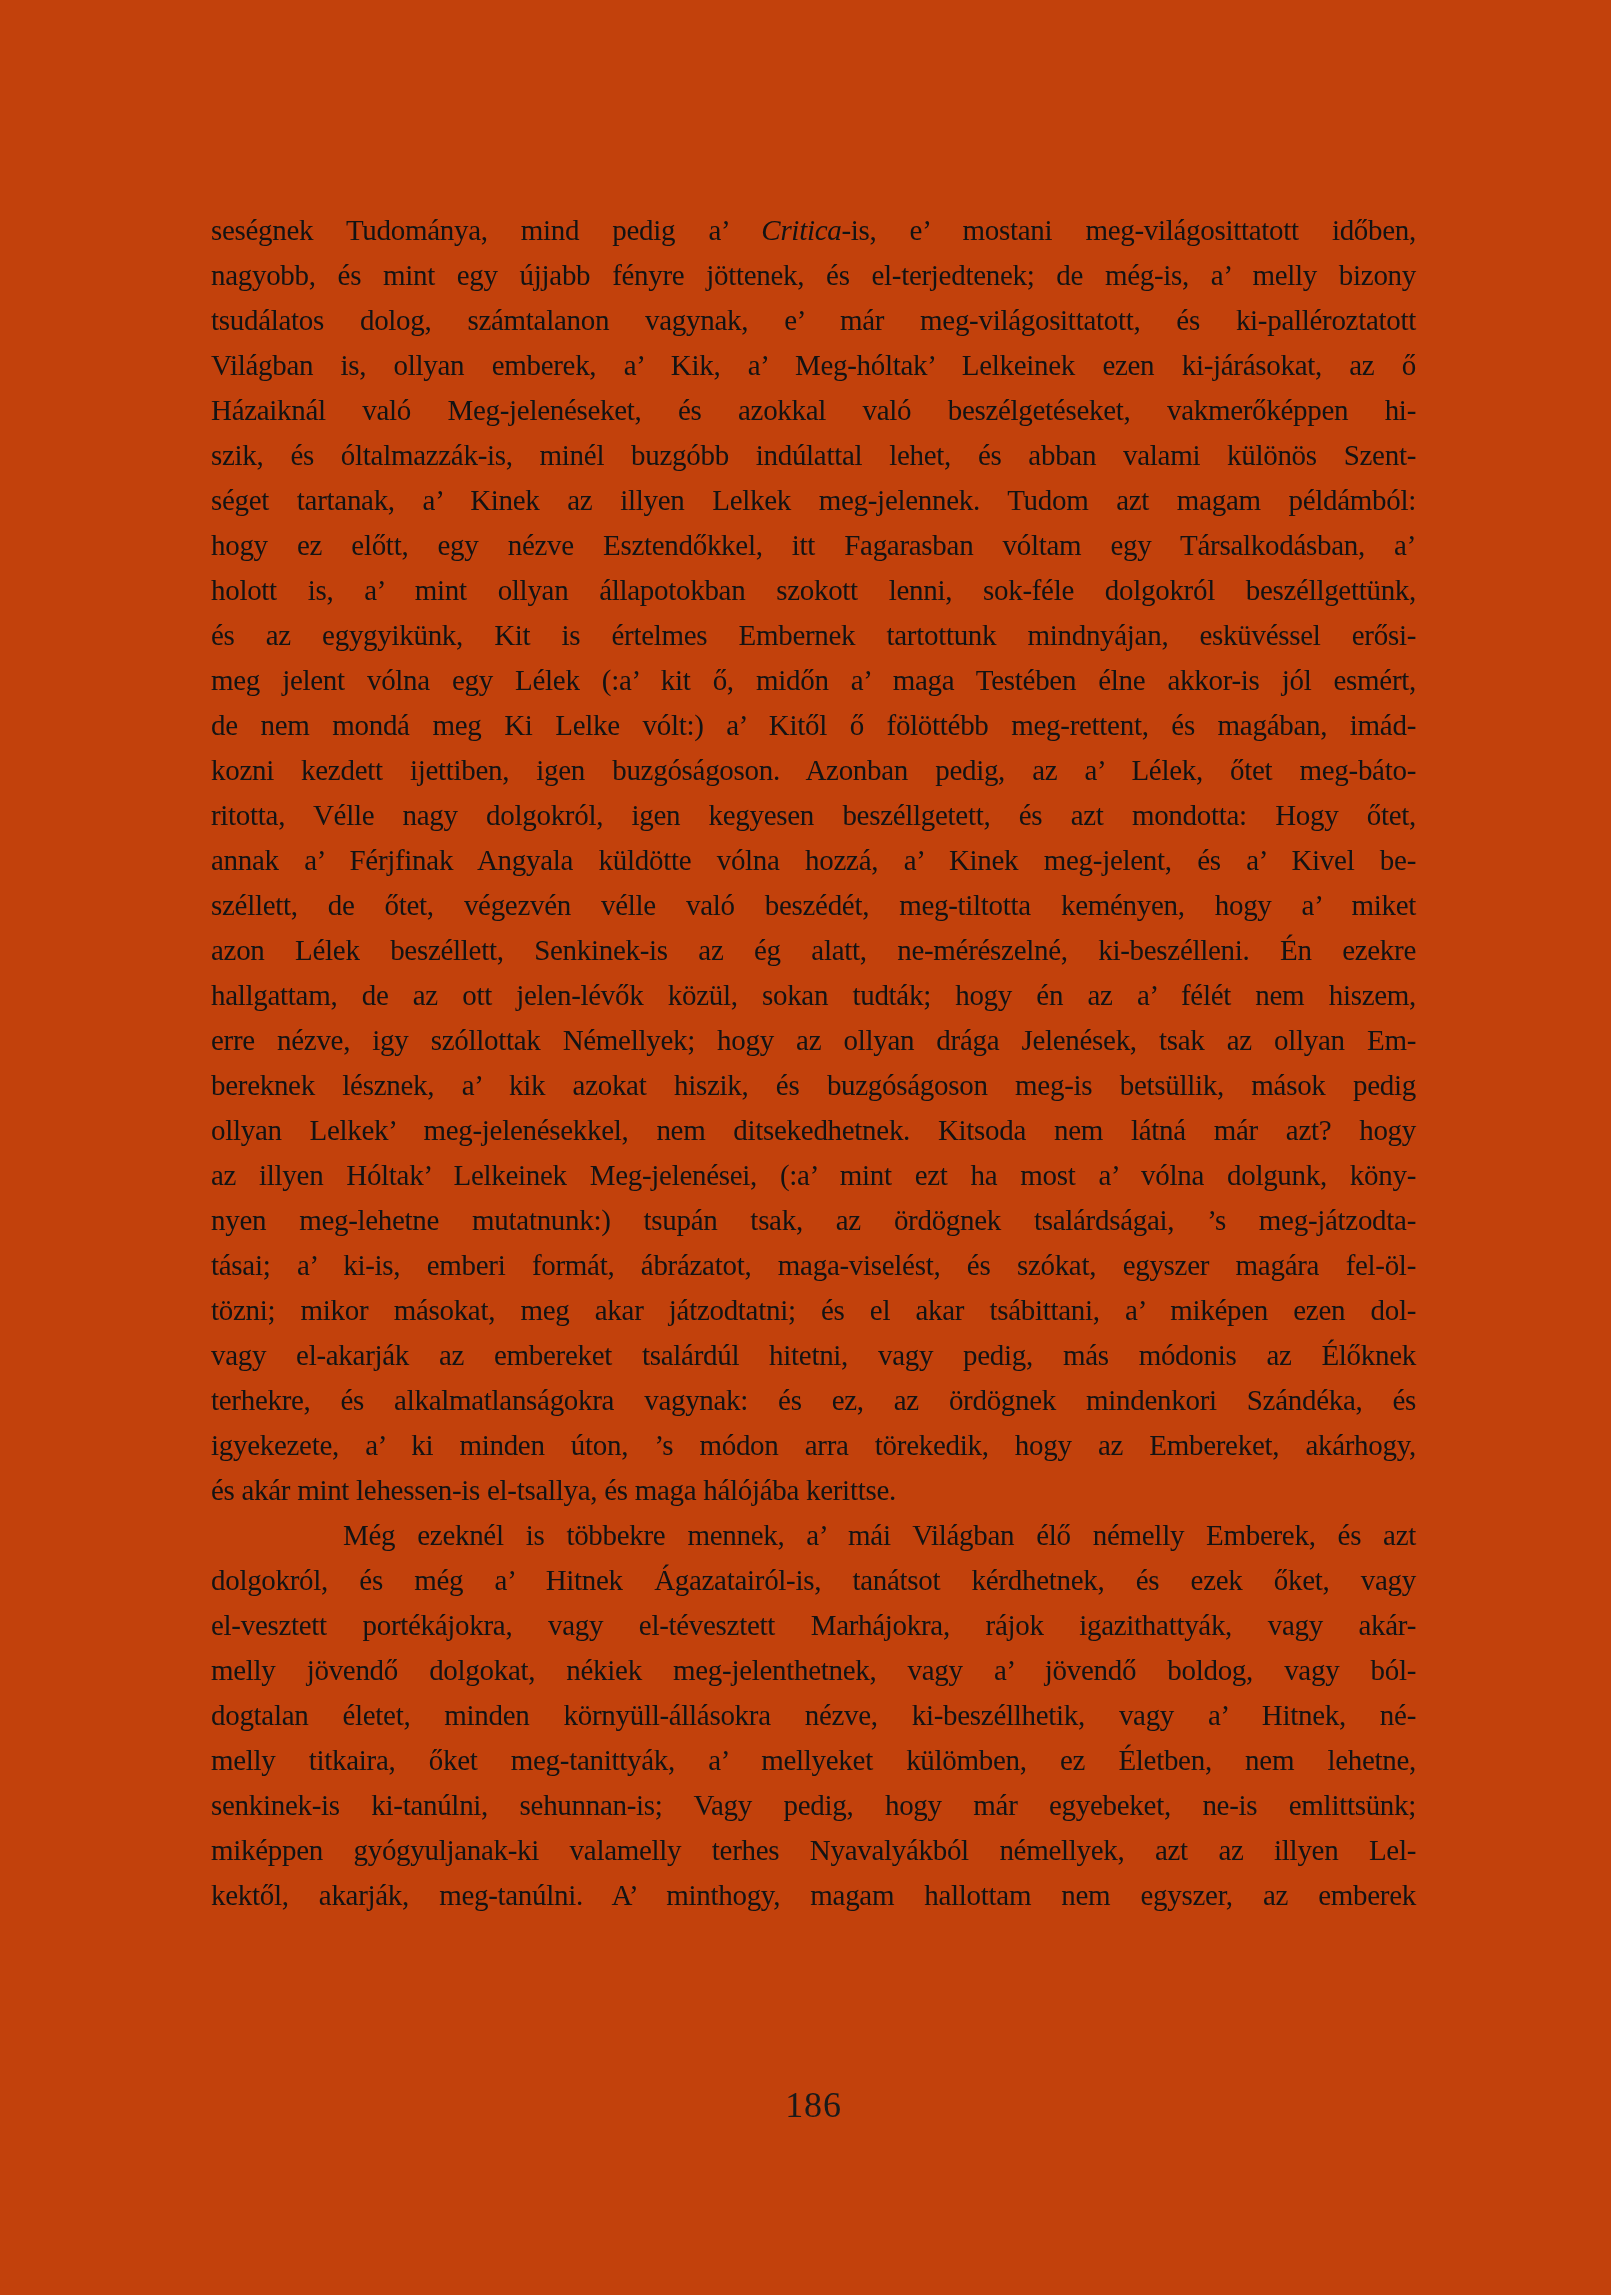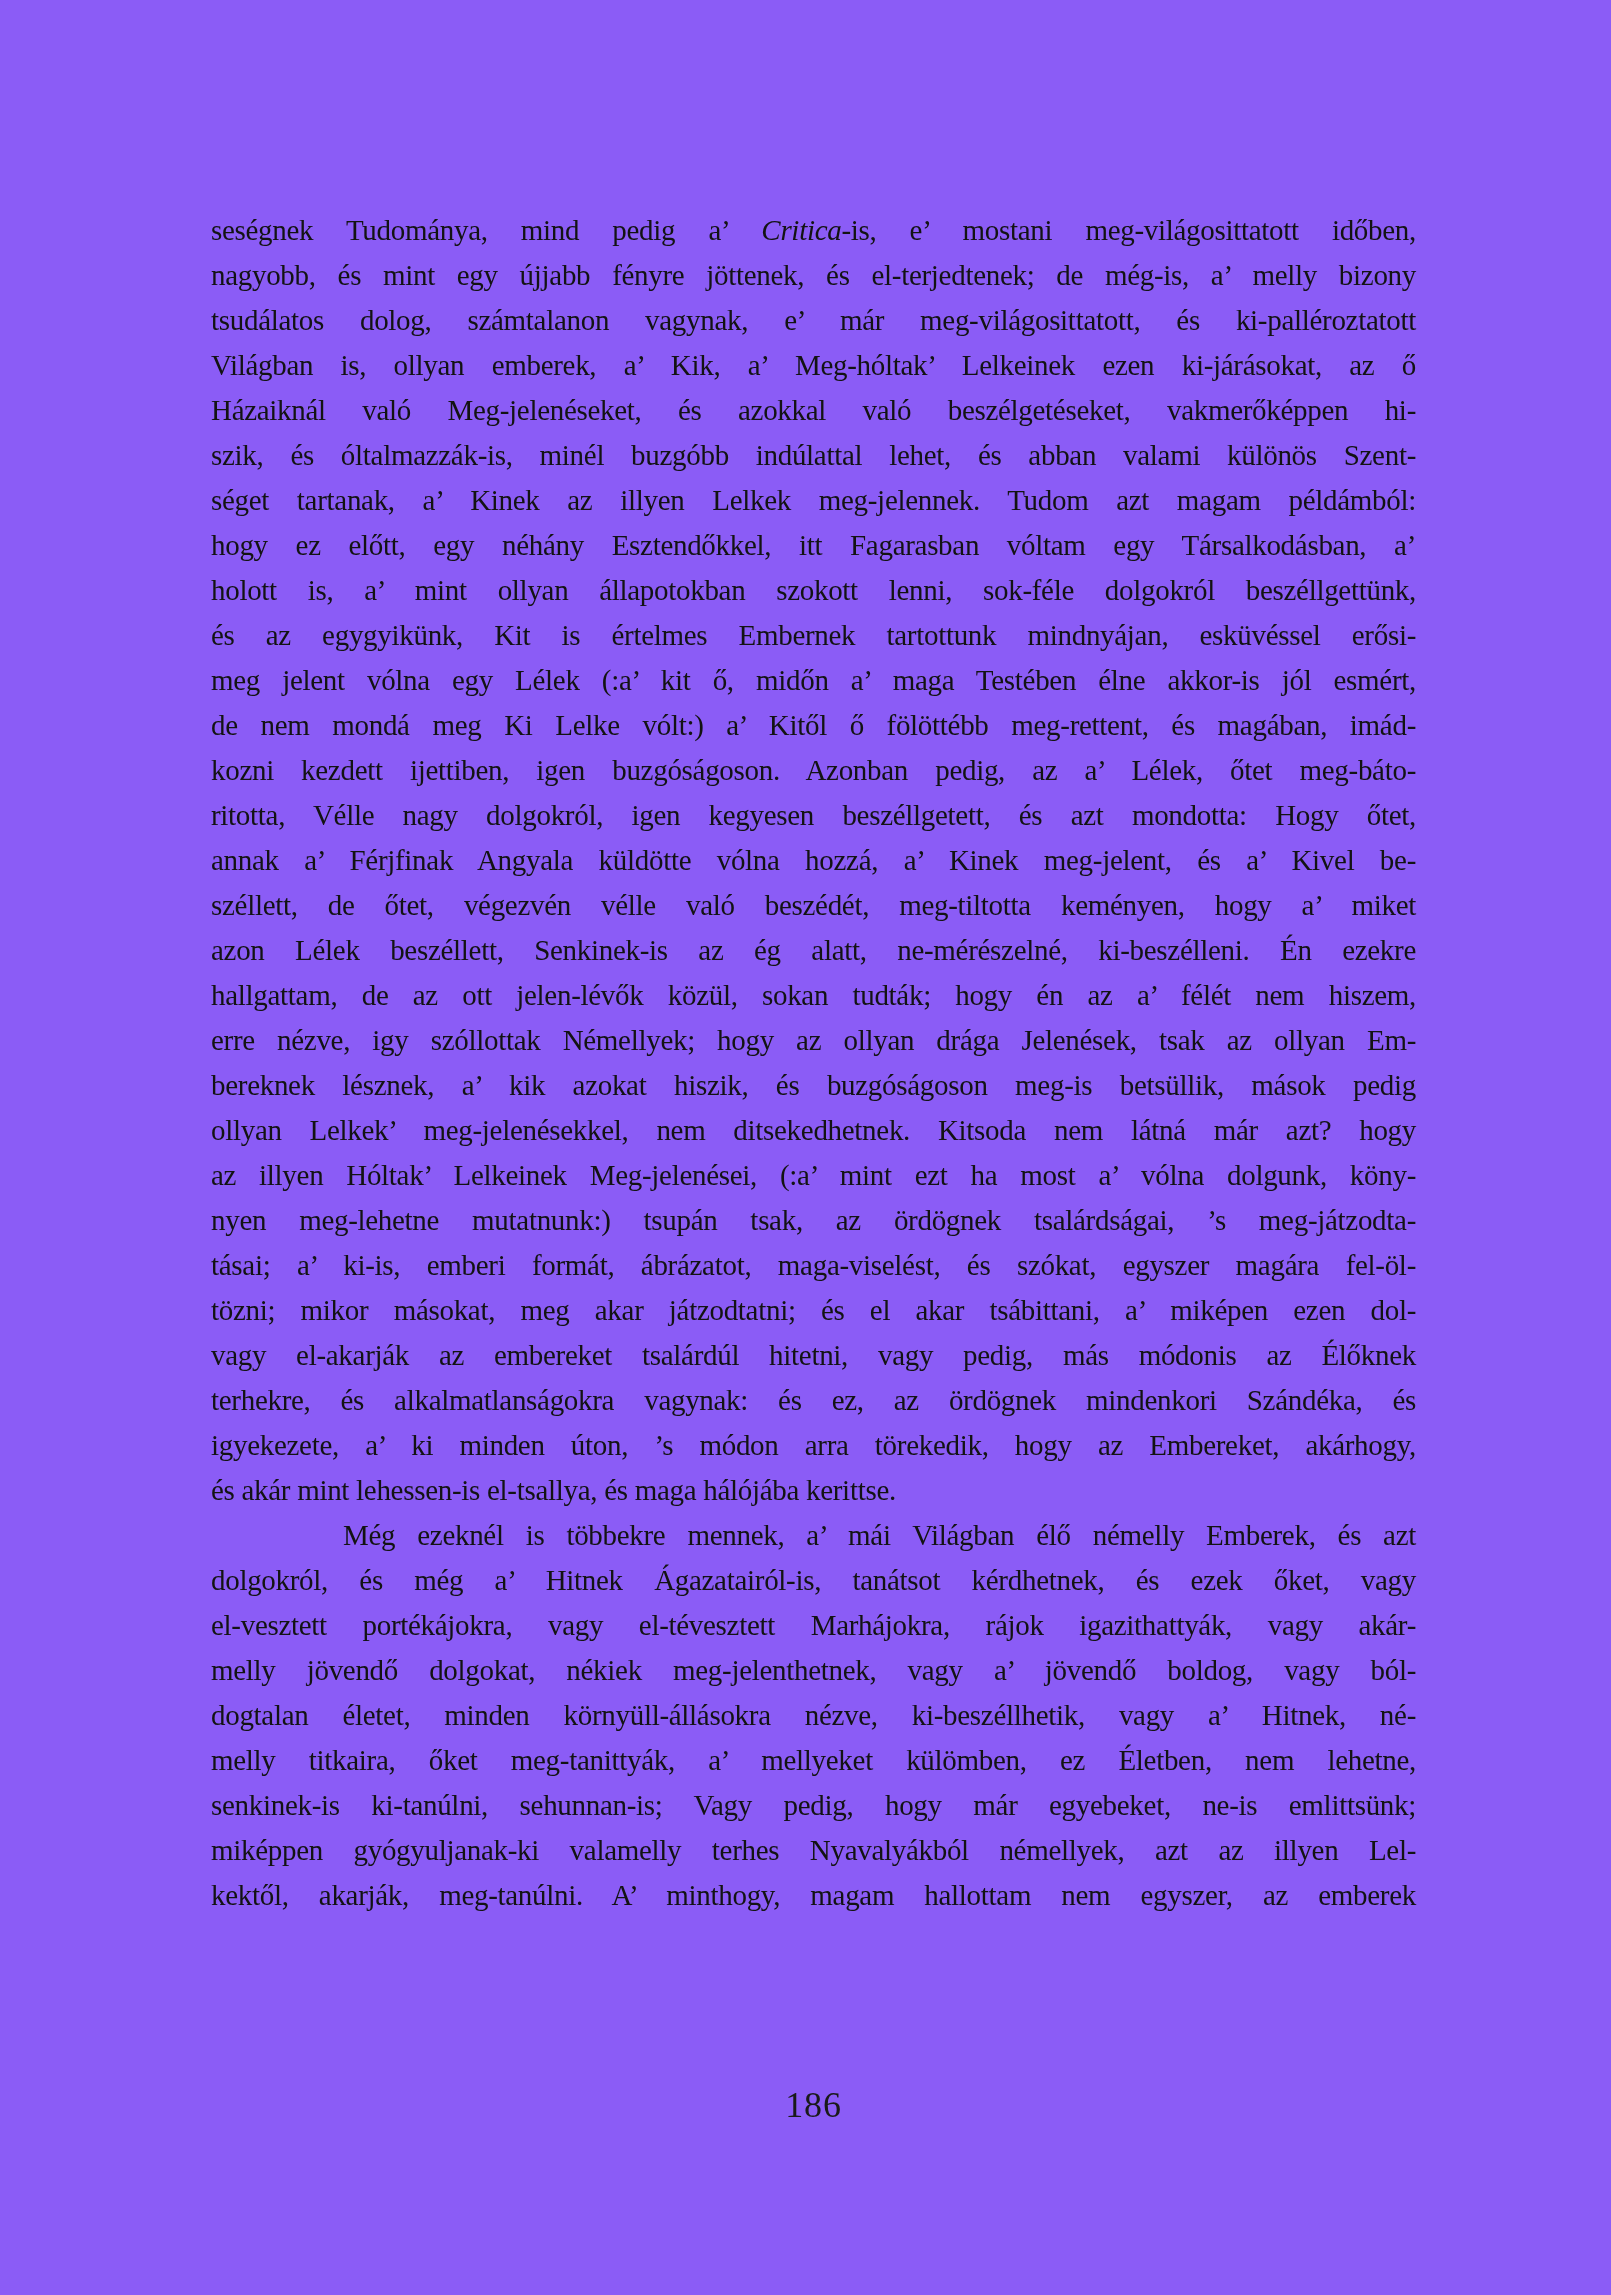--- a/index.html
+++ b/index.html
@@ -12,21 +12,21 @@
     width: 1612px;
     height: 2295px;
     position: relative;
     font-family: "Liberation Serif", serif;
     color: #131313;
     overflow: hidden;
   }
   .page {
     position: absolute;
     inset: 0;
-    background: #8b5cf6;
+    background: #c2410c;
   }
   .text-block {
     position: absolute;
     left: 211px;
     top: 208px;
     width: 1205px;
   }
   .paragraph {
     margin: 0;
     padding: 0;
@@ -69,21 +69,21 @@
 <div class="page">
   <div class="text-block">
       <div class="paragraph">
         <div class="line"><span>seségnek Tudománya, mind pedig a’ </span><span class="em">Critica</span><span>-is, e’ mostani meg-világosittatott időben,</span></div>
         <div class="line"><span>nagyobb, és mint egy újjabb fényre jöttenek, és el-terjedtenek; de még-is, a’ melly bizony</span></div>
         <div class="line"><span>tsudálatos dolog, számtalanon vagynak, e’ már meg-világosittatott, és ki-palléroztatott</span></div>
         <div class="line"><span>Világban is, ollyan emberek, a’ Kik, a’ Meg-hóltak’ Lelkeinek ezen ki-járásokat, az ő</span></div>
         <div class="line"><span>Házaiknál való Meg-jelenéseket, és azokkal való beszélgetéseket, vakmerőképpen hi-</span></div>
         <div class="line"><span>szik, és óltalmazzák-is, minél buzgóbb indúlattal lehet, és abban valami különös Szent-</span></div>
         <div class="line"><span>séget tartanak, a’ Kinek az illyen Lelkek meg-jelennek. Tudom azt magam példámból:</span></div>
-        <div class="line"><span>hogy ez előtt, egy néhány Esztendőkkel, itt Fagarasban vóltam egy Társalkodásban, a’</span></div>
+        <div class="line"><span>hogy ez előtt, egy nézve Esztendőkkel, itt Fagarasban vóltam egy Társalkodásban, a’</span></div>
         <div class="line"><span>holott is, a’ mint ollyan állapotokban szokott lenni, sok-féle dolgokról beszéllgettünk,</span></div>
         <div class="line"><span>és az egygyikünk, Kit is értelmes Embernek tartottunk mindnyájan, esküvéssel erősi-</span></div>
         <div class="line"><span>meg jelent vólna egy Lélek (:a’ kit ő, midőn a’ maga Testében élne akkor-is jól esmért,</span></div>
         <div class="line"><span>de nem mondá meg Ki Lelke vólt:) a’ Kitől ő fölöttébb meg-rettent, és magában, imád-</span></div>
         <div class="line"><span>kozni kezdett ijettiben, igen buzgóságoson. Azonban pedig, az a’ Lélek, őtet meg-báto-</span></div>
         <div class="line"><span>ritotta, Vélle nagy dolgokról, igen kegyesen beszéllgetett, és azt mondotta: Hogy őtet,</span></div>
         <div class="line"><span>annak a’ Férjfinak Angyala küldötte vólna hozzá, a’ Kinek meg-jelent, és a’ Kivel be-</span></div>
         <div class="line"><span>széllett, de őtet, végezvén vélle való beszédét, meg-tiltotta keményen, hogy a’ miket</span></div>
         <div class="line"><span>azon Lélek beszéllett, Senkinek-is az ég alatt, ne-mérészelné, ki-beszélleni. Én ezekre</span></div>
         <div class="line"><span>hallgattam, de az ott jelen-lévők közül, sokan tudták; hogy én az a’ félét nem hiszem,</span></div>

